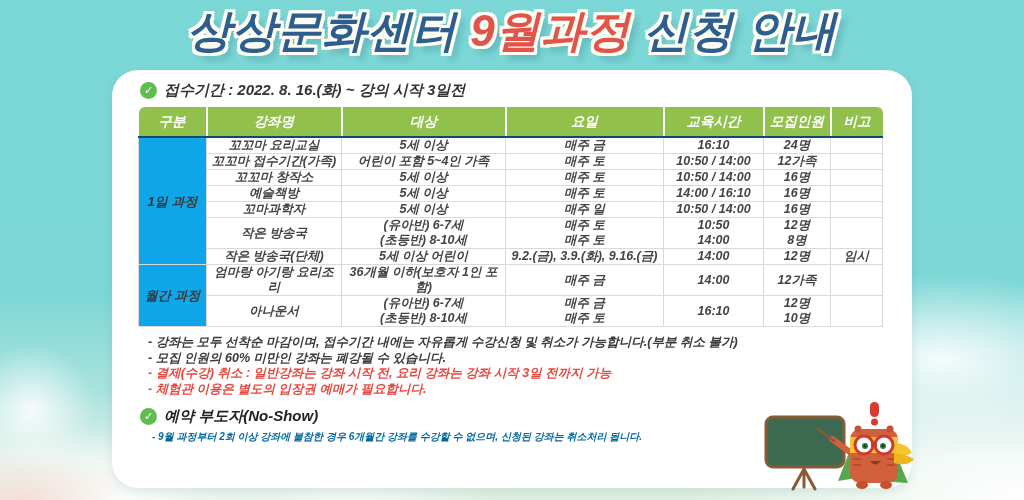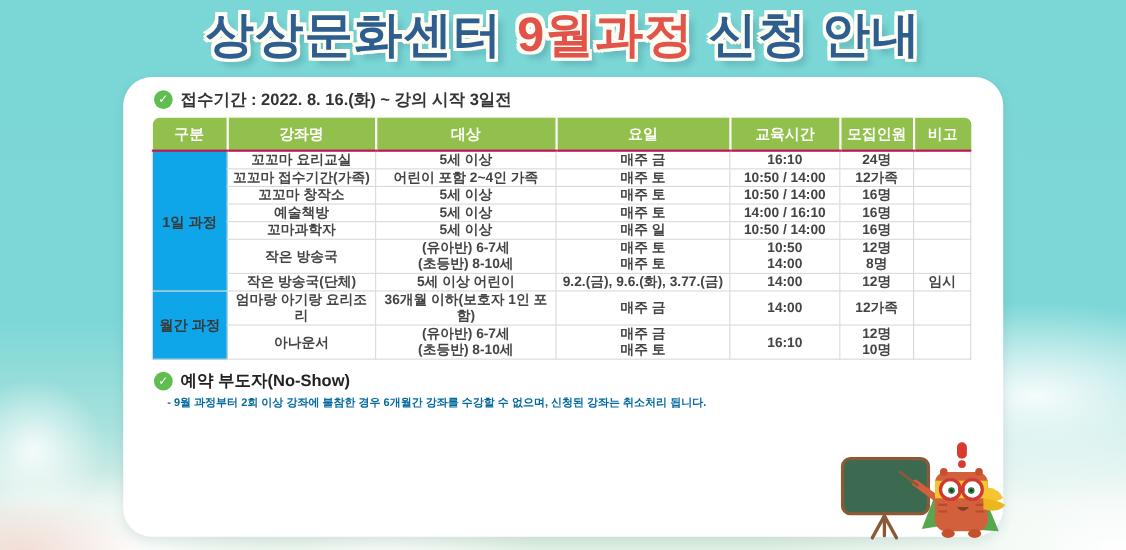--- a/index.html
+++ b/index.html
@@ -1,20 +1,20 @@
 <!DOCTYPE html>
 <html><head>
 <meta charset="utf-8">
 <style>
   html,body{margin:0;padding:0;}
   body{
     width:1024px;height:500px;overflow:hidden;
     font-family:"Liberation Sans","DejaVu Sans",sans-serif;
   }
-  .stage{position:relative;width:1024px;height:500px;overflow:hidden;}
+  .stage{position:relative;width:1024px;height:500px;overflow:hidden;font-style:italic;}
   .bg{
     position:absolute;inset:0;
     background:
       radial-gradient(ellipse 160px 70px at 2% 100%, rgba(246,214,208,.75), rgba(246,214,208,0) 70%),
       radial-gradient(circle 90px at 3% 82%, rgba(255,255,255,.85), rgba(255,255,255,0) 72%),
       radial-gradient(ellipse 240px 100px at 11% 100%, rgba(255,255,255,.95), rgba(255,255,255,0) 72%),
       radial-gradient(ellipse 200px 80px at 34% 102%, rgba(255,255,255,.8), rgba(255,255,255,0) 75%),
       radial-gradient(ellipse 280px 120px at 92% 72%, rgba(255,255,255,.9), rgba(255,255,255,0) 72%),
       radial-gradient(ellipse 420px 180px at 99% 100%, rgba(255,255,255,.97), rgba(255,255,255,0) 78%),
       linear-gradient(180deg,#7bd6d6 0%,#7cd7d6 58%,#a9e2dd 78%,#e2f1ea 92%,#def0e2 100%);
@@ -43,21 +43,21 @@
     display:inline-flex;align-items:center;justify-content:center;
     width:17px;height:17px;border-radius:50%;
     background:#5fbe4f;color:#fff;font-size:11px;font-weight:700;flex:0 0 auto;
   }
   table.course{
     border-collapse:collapse;table-layout:fixed;width:744px;
     font-size:12.5px;color:#444;
   }
   table.course th{
     background:#92c04c;color:#fff;font-size:13.5px;font-weight:700;
-    height:29px;border-right:2px solid #fff;border-bottom:2px solid #be185d;
+    height:29px;border-right:2px solid #fff;border-bottom:2px solid #0c4a6e;
     padding:0;
   }
   table.course th:first-child{border-top-left-radius:6px;}
   table.course th:last-child{border-top-right-radius:6px;border-right:none;margin-top:48px;}
   table.course td{
     border:1px solid #d9d9d9;text-align:center;vertical-align:middle;
     padding:0 2px;line-height:15px;white-space:pre-line;font-weight:600;
   }
   table.course td.cat{background:#0ea5e9;font-size:13px;color:#3a3a3a;}
   .notes{margin:8px 0 0 10px;}
@@ -110,21 +110,21 @@
             <td class="cat" rowspan="7">1일 과정</td>
             <td>꼬꼬마 요리교실</td>
             <td>5세 이상</td>
             <td>매주 금</td>
             <td>16:10</td>
             <td>24명</td>
             <td></td>
           </tr>
           <tr>
             <td>꼬꼬마 접수기간(가족)</td>
-            <td>어린이 포함 2~4인 가족</td>
+            <td>어린이 포함 5~4인 가족</td>
             <td>매주 토</td>
             <td>10:50 / 14:00</td>
             <td>12가족</td>
             <td></td>
           </tr>
           <tr>
             <td>꼬꼬마 창작소</td>
             <td>5세 이상</td>
             <td>매주 토</td>
             <td>10:50 / 14:00</td>
@@ -155,21 +155,21 @@
 매주 토</td>
             <td>10:50
 14:00</td>
             <td>12명
 8명</td>
             <td></td>
           </tr>
           <tr>
             <td>작은 방송국(단체)</td>
             <td>5세 이상 어린이</td>
-            <td>9.2.(금), 9.6.(화), 3.77.(금)</td>
+            <td>9.2.(금), 3.9.(화), 9.16.(금)</td>
             <td>14:00</td>
             <td>12명</td>
             <td>임시</td>
           </tr>
           <tr>
             <td class="cat" rowspan="2">월간 과정</td>
             <td>엄마랑 아기랑 요리조리</td>
             <td>36개월 이하(보호자 1인 포함)</td>
             <td>매주 금</td>
             <td>14:00</td>
@@ -183,20 +183,26 @@
             <td>매주 금
 매주 토</td>
             <td>16:10</td>
             <td>12명
 10명</td>
             <td></td>
           </tr>
         </tbody>
     </table>
 
+    <div class="notes">
+        <div class="note-line">- 강좌는 모두 선착순 마감이며, 접수기간 내에는 자유롭게 수강신청 및 취소가 가능합니다.(부분 취소 불가)</div>
+        <div class="note-line">- 모집 인원의 60% 미만인 강좌는 폐강될 수 있습니다.</div>
+        <div class="note-line red">- 결제(수강) 취소 : 일반강좌는 강좌 시작 전, 요리 강좌는 강좌 시작 3일 전까지 가능</div>
+        <div class="note-line red">- 체험관 이용은 별도의 입장권 예매가 필요합니다.</div>
+      </div>
 
     <div class="noshow-head">
       <span class="check">✓</span>
       <span>예약 부도자(No-Show)</span>
     </div>
     <div class="noshow-note">- 9월 과정부터 2회 이상 강좌에 불참한 경우 6개월간 강좌를 수강할 수 없으며, 신청된 강좌는 취소처리 됩니다.</div>
   </div>
 
   <svg class="mascot" viewBox="0 0 154 94">
     <g>

